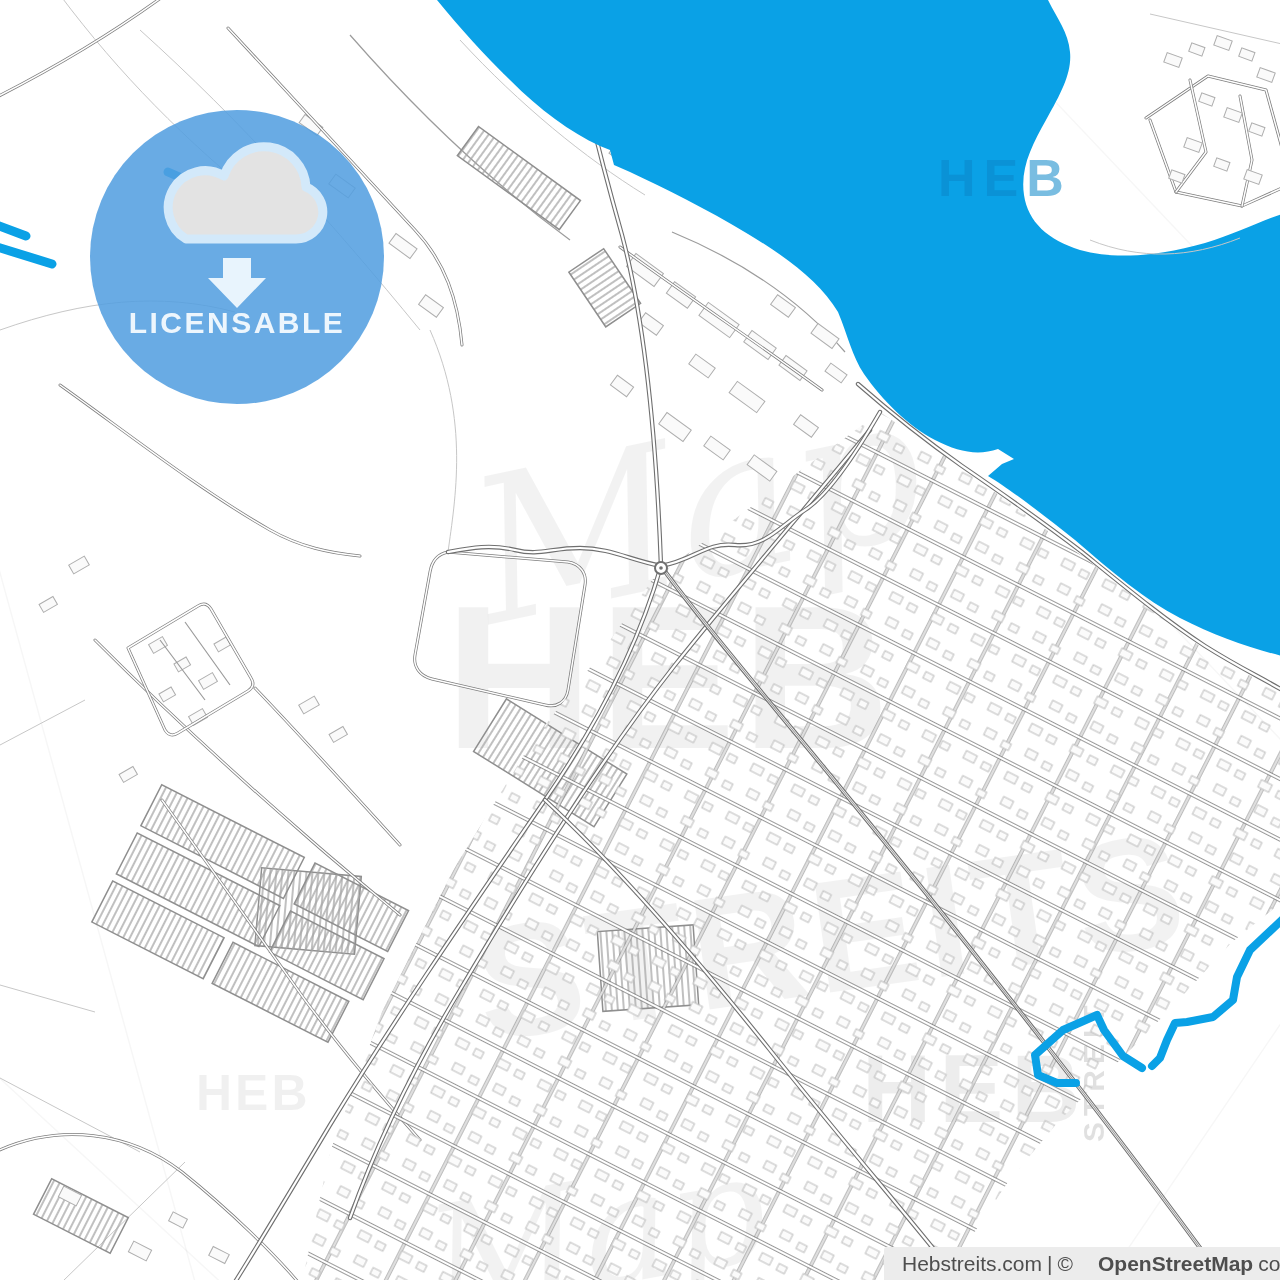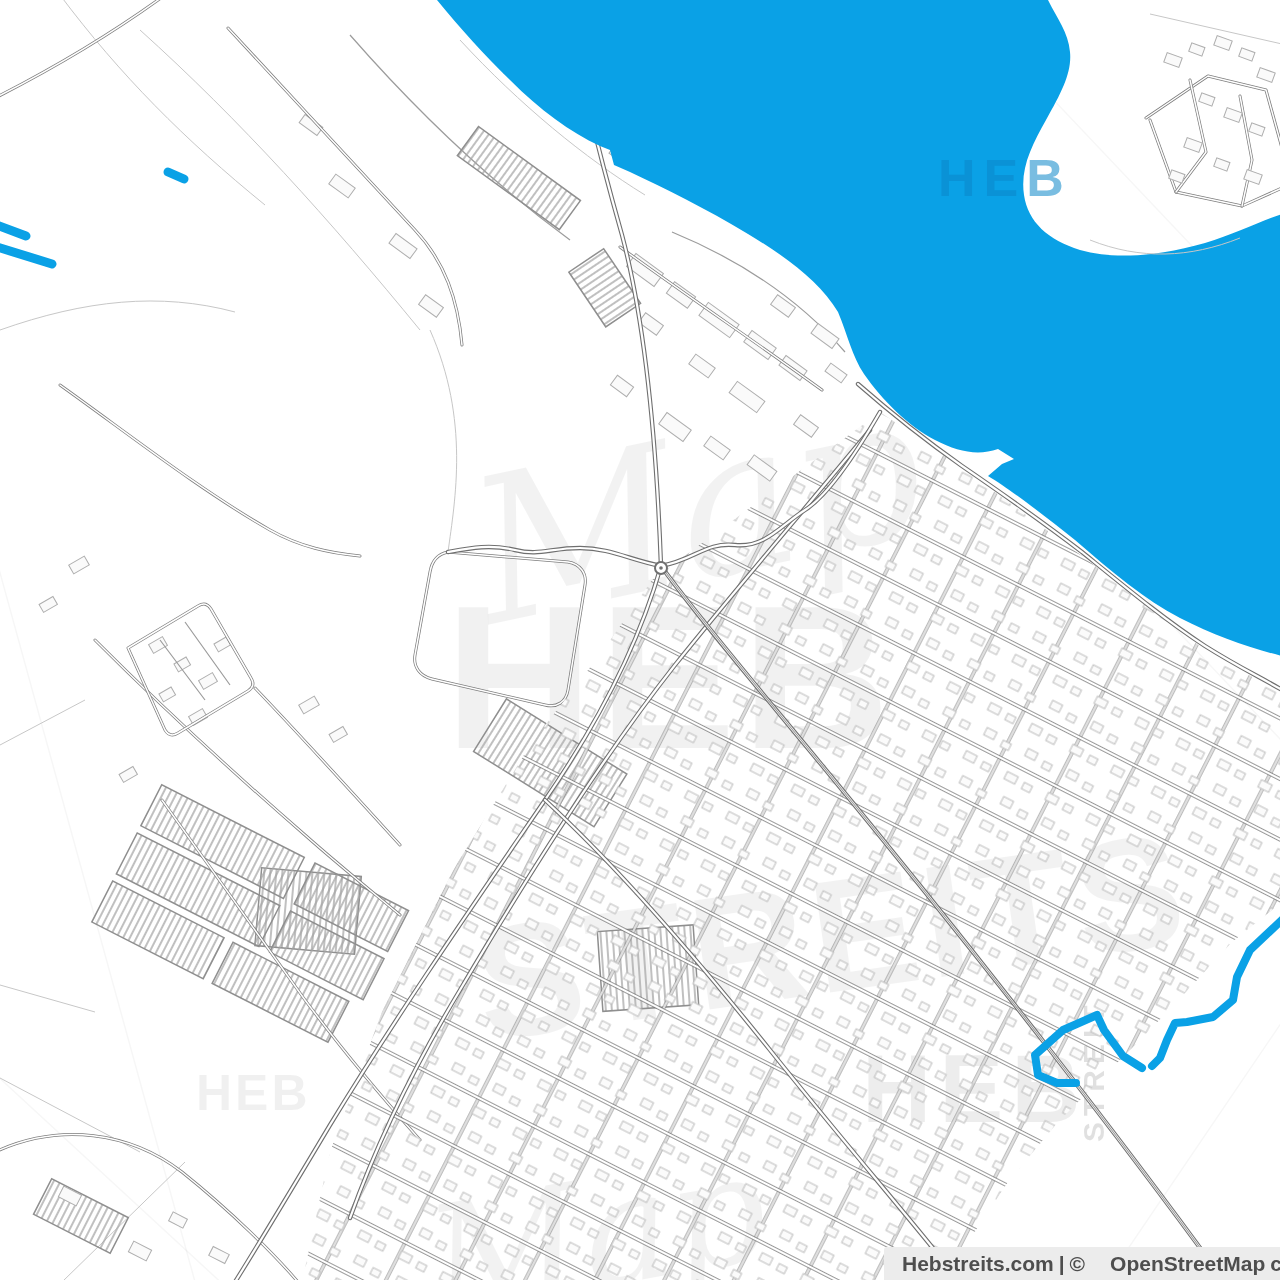--- a/index.html
+++ b/index.html
@@ -34,21 +34,21 @@
   .badge{position:absolute;left:90px;top:110px;width:294px;height:294px;}
   .badge-fill{fill:var(--badge,#539fe0);fill-opacity:.87;}
   .cloud{fill:#e3e3e3;stroke:#d3e9fa;stroke-width:9;stroke-linejoin:round;}
   .arrow{fill:#e8f4fd;}
   .badge-label{position:absolute;left:0;right:0;top:196px;text-align:center;
     font-size:30px;font-weight:800;letter-spacing:2.5px;color:var(--badge-text,#edf6fd);}
   
   .attribution{position:absolute;left:884px;top:1247px;width:396px;height:33px;
     background:var(--attr-bg,#ececec);border-radius:3px 0 0 0;display:flex;align-items:center;
     padding-left:18px;box-sizing:border-box;font-size:21px;color:var(--attr-text,#4e4e4e);white-space:nowrap;}
-  .attribution span{margin-right:5px;font-weight:bold;}
+  .attribution span{margin-right:5px;}
   .attribution .osm{font-weight:bold;margin-left:20px;}
 </style>
 </head>
 <body>
 
 <div class="stage">
 
 <svg width="1280" height="1280" viewBox="0 0 1280 1280">
   <defs>
 
@@ -300,20 +300,30 @@
     <rect class="bld" x="1170" y="172" width="14" height="9" transform="rotate(20 1177 176)"></rect>
   </g>
 
   <g>
     <path class="bluedash" d="M-6,224 L26,236"></path>
     <path class="bluedash" d="M-6,246 L52,264"></path>
     <path class="bluedash" d="M168,172 L184,179" stroke-width="6"></path>
   </g>
 </svg>
 
+<div class="badge">
+  <svg width="294" height="294" viewBox="0 0 294 294">
+    <circle class="badge-fill" cx="147" cy="147" r="147"></circle>
+    <g>
+      <path class="cloud" d="M96,129 h110 a27,27 0 0 0 10,-52 a42,42 0 0 0 -82,-11 a32,32 0 0 0 -38,63 z"></path>
+      <polygon class="arrow" points="133,148 161,148 161,168 176,168 147,198 118,168 133,168"></polygon>
+    </g>
+  </svg>
+  <div class="badge-label">LICENSABLE</div>
+</div>
 
 <div class="attribution">
   <span>Hebstreits.com</span>
   <span>|</span>
   <span>©</span>
   <span class="osm">OpenStreetMap</span>
   <span>contributors</span>
 </div>
 
 </div>

